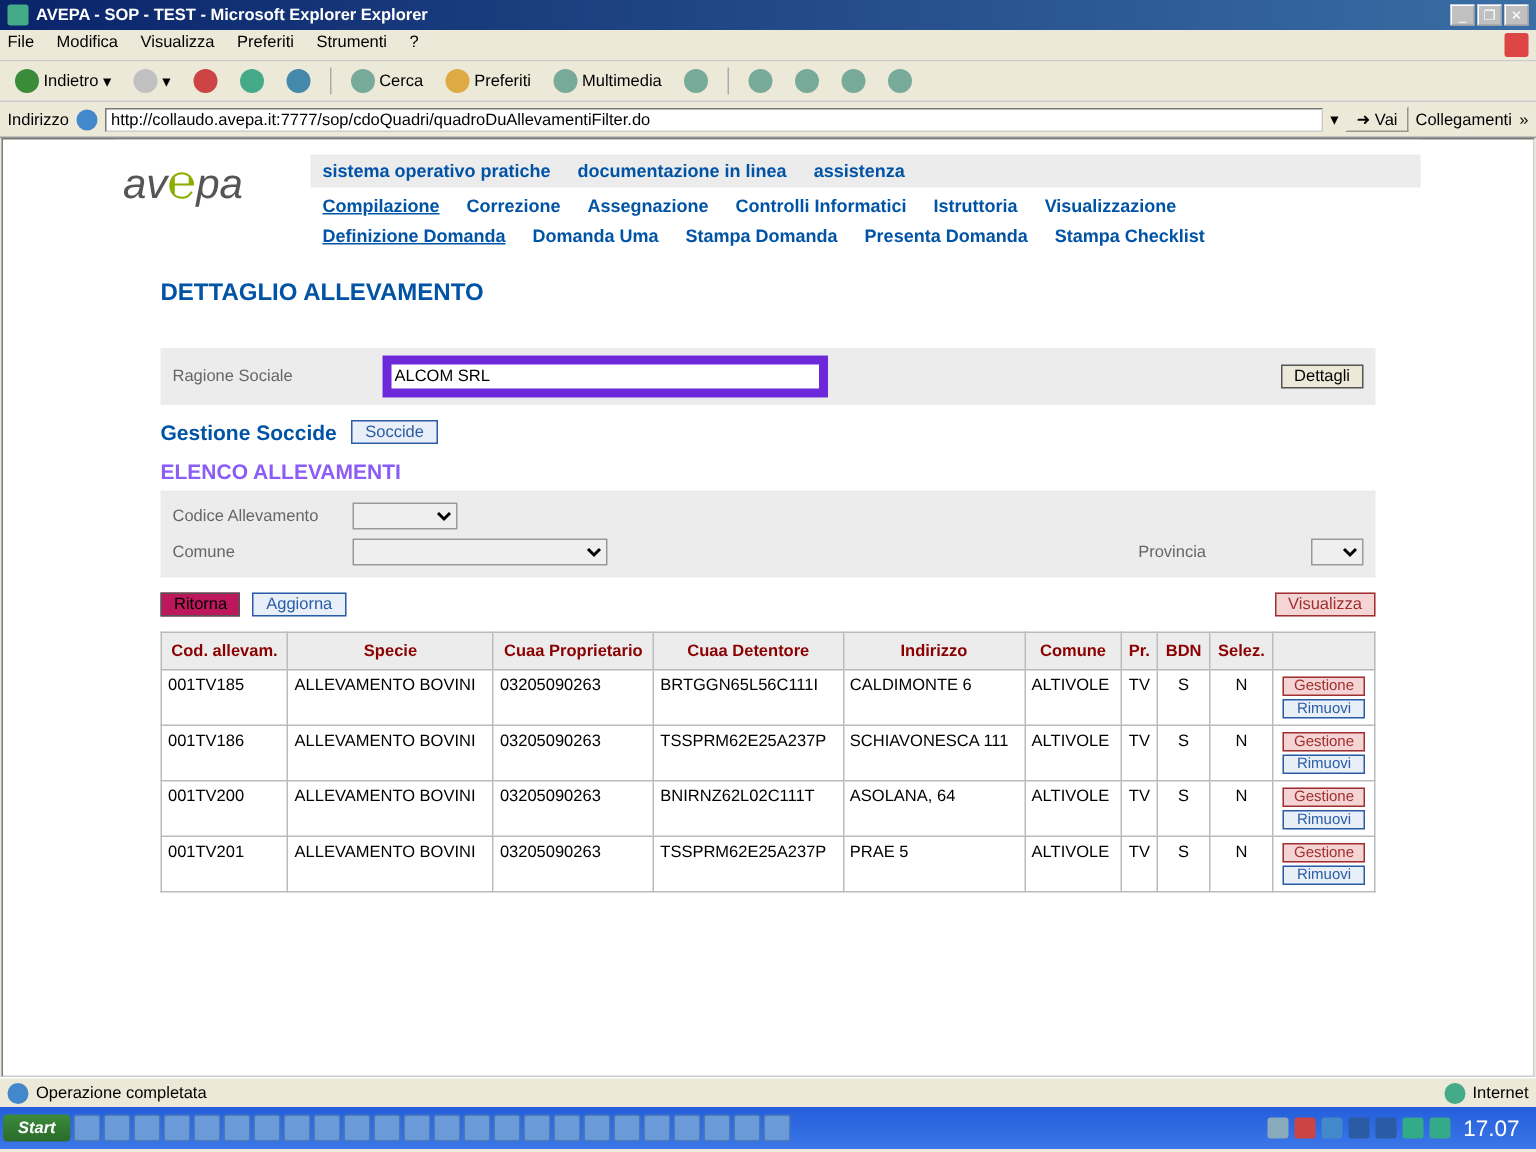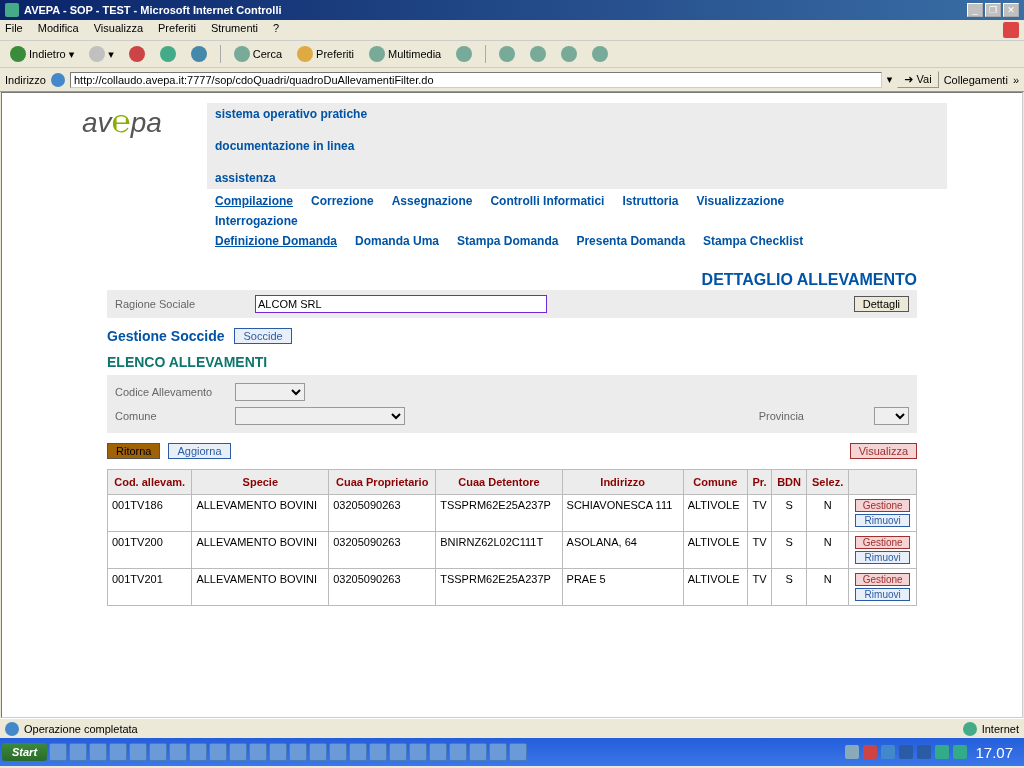--- a/index.html
+++ b/index.html
@@ -19,37 +19,37 @@
 .addressbar { background: #ece9d8; padding: 3px 5px; display: flex; align-items: center; gap: 5px; border-bottom: 1px solid #999; }
 .addr-input { flex: 1; padding: 1px 3px; border: 1px inset #ccc; background: white; font-size: 11px; }
 .addr-btn { padding: 1px 6px; border: 1px outset #ece9d8; background: #ece9d8; cursor: pointer; font-size: 11px; }
 .content-area { background: #fff; height: 626px; overflow: auto; border: 1px inset #ccc; margin: 0 1px; }
 .page-wrap { max-width: 870px; margin: 0 auto; background: #fff; }
 .header-section { display: flex; align-items: flex-start; }
 .logo-box { width: 130px; padding: 10px 5px; }
 .logo-text { font-family: Arial; font-size: 28px; color: #555; font-style: italic; }
 .logo-text .green { color: #8aad00; font-size: 32px; }
 .nav-section { flex: 1; padding-top: 10px; }
-.top-nav-row { background: #ebeceb; padding: 4px 8px; display: flex; gap: 18px; margin-bottom: 2px; flex-direction: column; }
+.top-nav-row { background: #ebeceb; padding: 4px 8px; display: flex; gap: 18px; margin-bottom: 2px; }
 .top-nav-row a { color: #0053a5; font-weight: bold; text-decoration: none; font-size: 12px; }
 .sub-nav-row { padding: 3px 8px; display: flex; gap: 18px; flex-wrap: wrap; }
 .sub-nav-row a { color: #0053a5; font-weight: bold; text-decoration: none; font-size: 12px; }
 .sub-nav-row a.active { text-decoration: underline; }
 .page-body { padding: 20px 30px 10px 30px; }
-.page-title { color: #0053a5; font-size: 16px; font-weight: bold; margin-bottom: 1px; text-align: right; }
+.page-title { color: #0053a5; font-size: 16px; font-weight: bold; margin-bottom: 27px; }
 .form-row { background: #ebeceb; padding: 5px 8px; display: flex; align-items: center; gap: 10px; margin-bottom: 10px; }
 .form-label { color: #666; font-size: 11px; width: 130px; }
-.text-input { flex: 1; max-width: 380px; padding: 2px; border: 1px solid #6d28d9; font-size: 11px; }
+.text-input { flex: 1; max-width: 380px; padding: 2px; border: 6px solid #6d28d9; font-size: 11px; }
 .btn { padding: 1px 8px; border: 1px solid #555; background: #ece9d8; font-size: 11px; cursor: pointer; }
-.btn-yellow { background: #a16207; }
+.btn-yellow { background: #be185d; }
 .btn-blue { border-color: #2a5ca5; color: #2a5ca5; background: #e8eff8; }
 .btn-pink { border-color: #a03030; color: #a03030; background: #f4d4d4; }
 .section-hdr { display: flex; align-items: center; gap: 10px; margin-bottom: 10px; }
 .section-title { color: #0053a5; font-size: 14px; font-weight: bold; }
-.section-subtitle { color: #0f766e; font-size: 14px; font-weight: bold; margin-bottom: 5px; }
+.section-subtitle { color: #8b5cf6; font-size: 14px; font-weight: bold; margin-bottom: 5px; }
 .filter-box { background: #ebeceb; padding: 5px 8px; margin-bottom: 10px; }
 .filter-row { display: flex; align-items: center; gap: 10px; padding: 3px 0; }
 .filter-label { color: #666; width: 110px; }
 select { border: 1px solid #999; font-size: 11px; padding: 1px; }
 .action-bar { display: flex; gap: 8px; margin-bottom: 10px; }
 .action-bar .right { margin-left: auto; }
 table.data { border-collapse: collapse; width: 100%; border-radius: 23px; }
 table.data th { background: #ebeceb; color: #8b0000; font-weight: bold; padding: 6px 4px; border: 1px solid #bbb; font-size: 11px; text-align: center; }
 table.data td { padding: 4px 4px; border: 1px solid #bbb; font-size: 11px; vertical-align: top; }
 .cell-actions { display: flex; flex-direction: column; gap: 2px; align-items: center; }
@@ -63,21 +63,21 @@
 .tray { margin-left: auto; display: flex; align-items: center; gap: 4px; color: white; padding: 0 5px; }
 .tray-icon { width: 14px; height: 14px; background: #8ab; border-radius: 2px; }
 .clock { font-size: 15px; padding: 0 4px; }
 </style>
 </head>
 <body>
 
 <div class="titlebar">
   <div class="titlebar-left">
     <span class="titlebar-icon"></span>
-    <span>AVEPA - SOP - TEST - Microsoft Internet Controlli</span>
+    <span>AVEPA - SOP - TEST - Microsoft Explorer Explorer</span>
   </div>
   <div class="titlebar-buttons">
     <div class="titlebar-btn">_</div>
     <div class="titlebar-btn">❐</div>
     <div class="titlebar-btn">✕</div>
   </div>
 </div>
 
 <div class="menubar">
   <span>File</span>
@@ -161,23 +161,20 @@
           <a>documentazione in linea</a>
           <a>assistenza</a>
         </div>
         <div class="sub-nav-row">
           <a class="active">Compilazione</a>
           <a>Correzione</a>
           <a>Assegnazione</a>
           <a>Controlli Informatici</a>
           <a>Istruttoria</a>
           <a>Visualizzazione</a>
-        </div>
-        <div class="sub-nav-row">
-          <a>Interrogazione</a>
         </div>
         <div class="sub-nav-row">
           <a class="active">Definizione Domanda</a>
           <a>Domanda Uma</a>
           <a>Stampa Domanda</a>
           <a>Presenta Domanda</a>
           <a>Stampa Checklist</a>
         </div>
       </div>
     </div>
@@ -228,20 +225,37 @@
             <th>Cuaa Detentore</th>
             <th>Indirizzo</th>
             <th>Comune</th>
             <th>Pr.</th>
             <th>BDN</th>
             <th>Selez.</th>
             <th></th>
           </tr>
         </thead>
         <tbody id="tbody">
+            <tr>
+              <td>001TV185</td>
+              <td>ALLEVAMENTO BOVINI</td>
+              <td>03205090263</td>
+              <td>BRTGGN65L56C111I</td>
+              <td>CALDIMONTE 6</td>
+              <td>ALTIVOLE</td>
+              <td style="text-align: center;">TV</td>
+              <td style="text-align: center;">S</td>
+              <td style="text-align: center;">N</td>
+              <td>
+                <div class="cell-actions">
+                  <button class="btn btn-pink">Gestione</button>
+                  <button class="btn btn-blue">Rimuovi</button>
+                </div>
+              </td>
+            </tr>
             <tr>
               <td>001TV186</td>
               <td>ALLEVAMENTO BOVINI</td>
               <td>03205090263</td>
               <td>TSSPRM62E25A237P</td>
               <td>SCHIAVONESCA 111</td>
               <td>ALTIVOLE</td>
               <td style="text-align: center;">TV</td>
               <td style="text-align: center;">S</td>
               <td style="text-align: center;">N</td>

